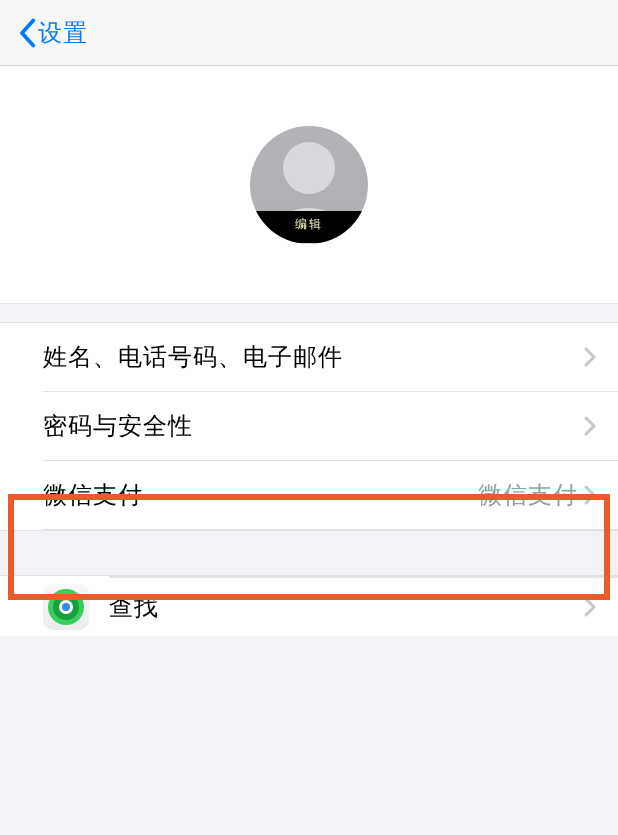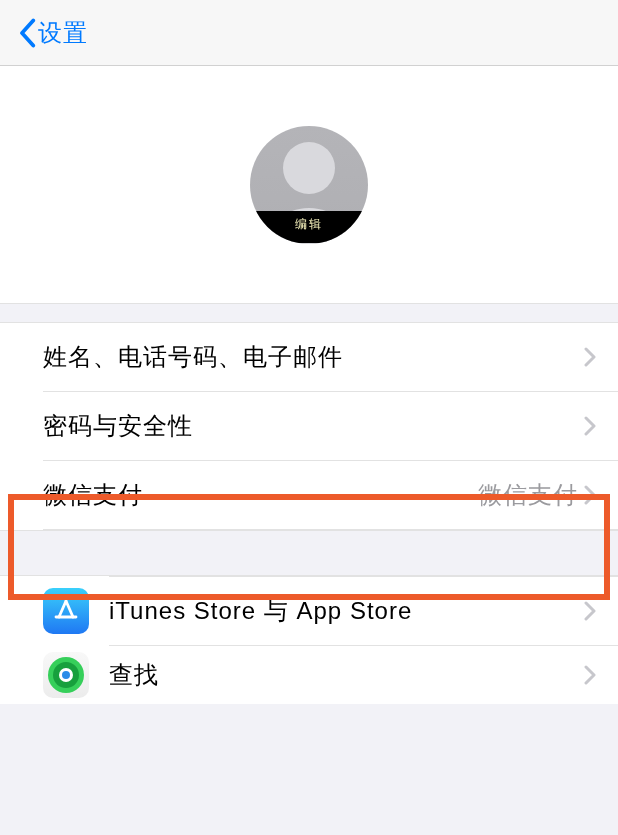--- a/index.html
+++ b/index.html
@@ -226,37 +226,20 @@
         </svg>
     </span>
   </div>
   <div class="row-sep"></div>
 </div>
 
 <div class="group-gap" style="height:44px"></div>
 
 <div class="row-group">
   <div class="row-sep" style="margin-left:92px"></div>
-  <div class="row icon-row">
-    <div class="app-icon appstore-icon">
-      <svg width="30" height="30" viewBox="0 0 30 30">
-          <g stroke="#fff" stroke-width="2.8" stroke-linecap="round" fill="none">
-            <line x1="15" y1="5" x2="8" y2="21"></line>
-            <line x1="15" y1="5" x2="22" y2="21"></line>
-            <line x1="5" y1="21" x2="25" y2="21"></line>
-          </g>
-        </svg>
-    </div>
-    <span class="row-label">iTunes Store 与 App Store</span>
-    <span class="row-chevron">
-      <svg width="12" height="20" viewBox="0 0 12 20">
-          <polyline points="2,2 10,10 2,18" fill="none" stroke="#c7c7cc" stroke-width="3" stroke-linecap="round" stroke-linejoin="round"></polyline>
-        </svg>
-    </span>
-  </div>
   <div class="row-sep" style="margin-left:92px"></div>
   <div class="row icon-row" style="min-height:58px">
     <div class="app-icon findmy-icon">
       <svg width="46" height="46" viewBox="0 0 46 46">
           <circle cx="23" cy="23" r="18" fill="#36cf5a"></circle>
           <circle cx="23" cy="23" r="13" fill="#17a03d"></circle>
           <circle cx="23" cy="23" r="7" fill="#fff"></circle>
           <circle cx="23" cy="23" r="4" fill="#2b8de8"></circle>
         </svg>
     </div>

